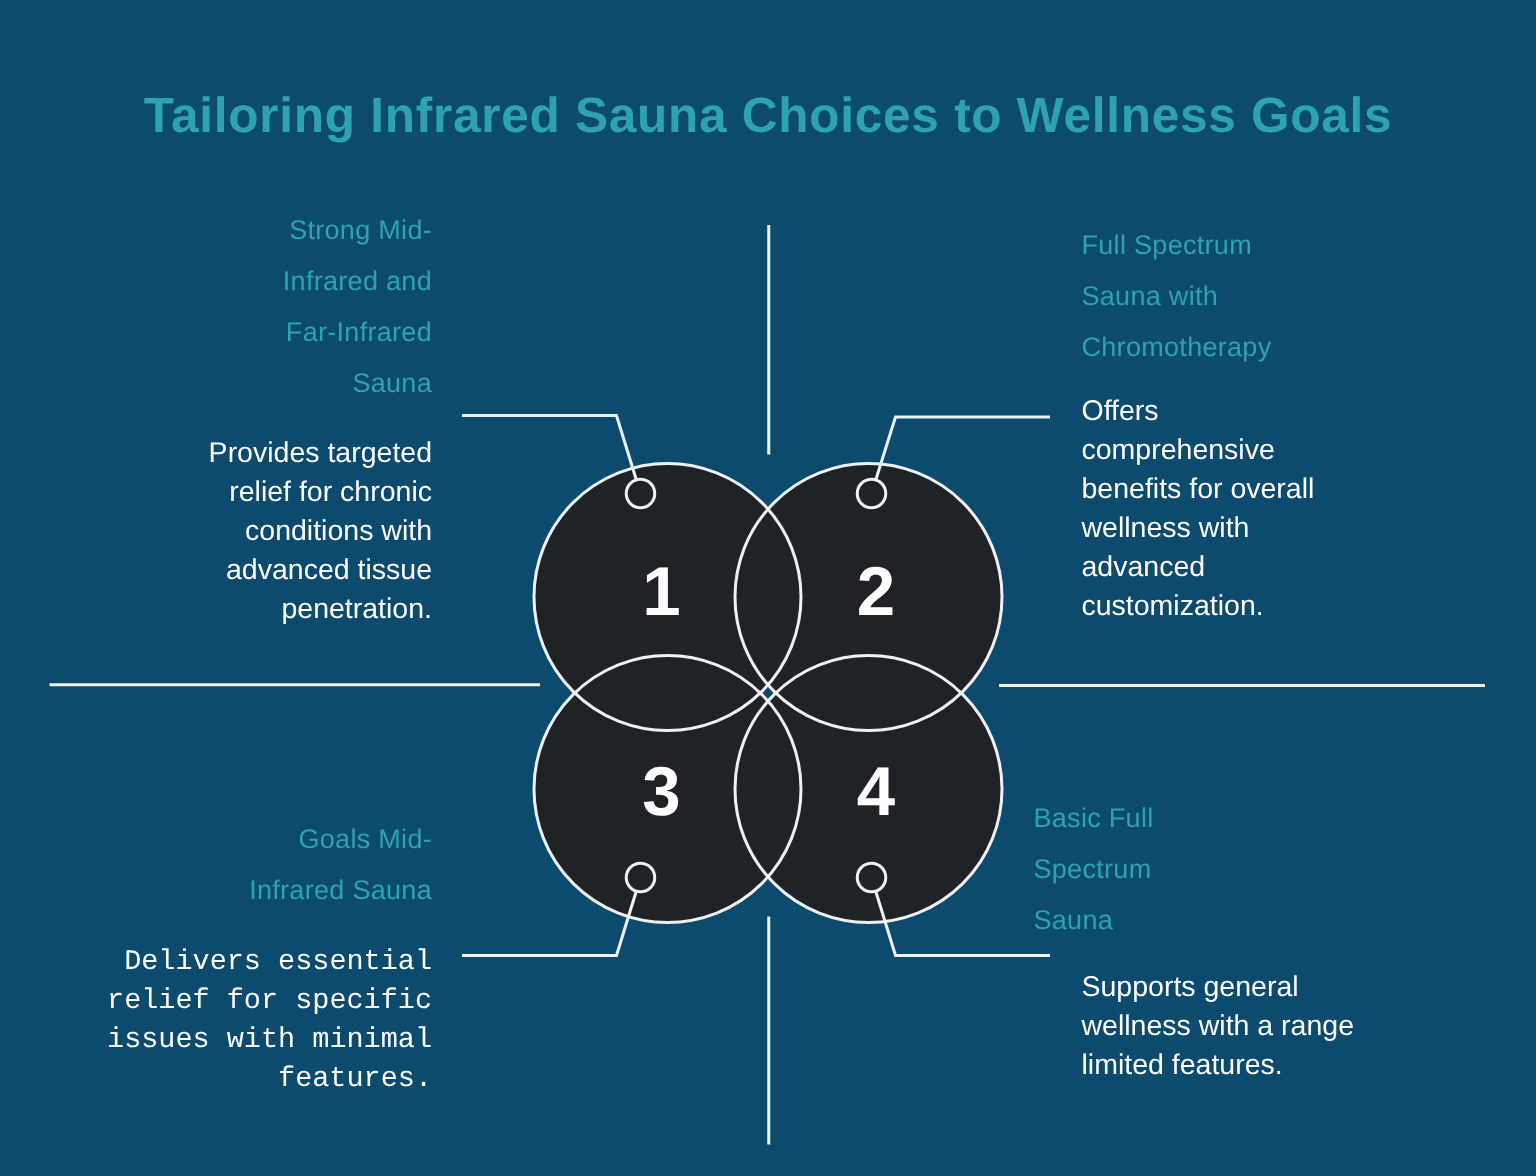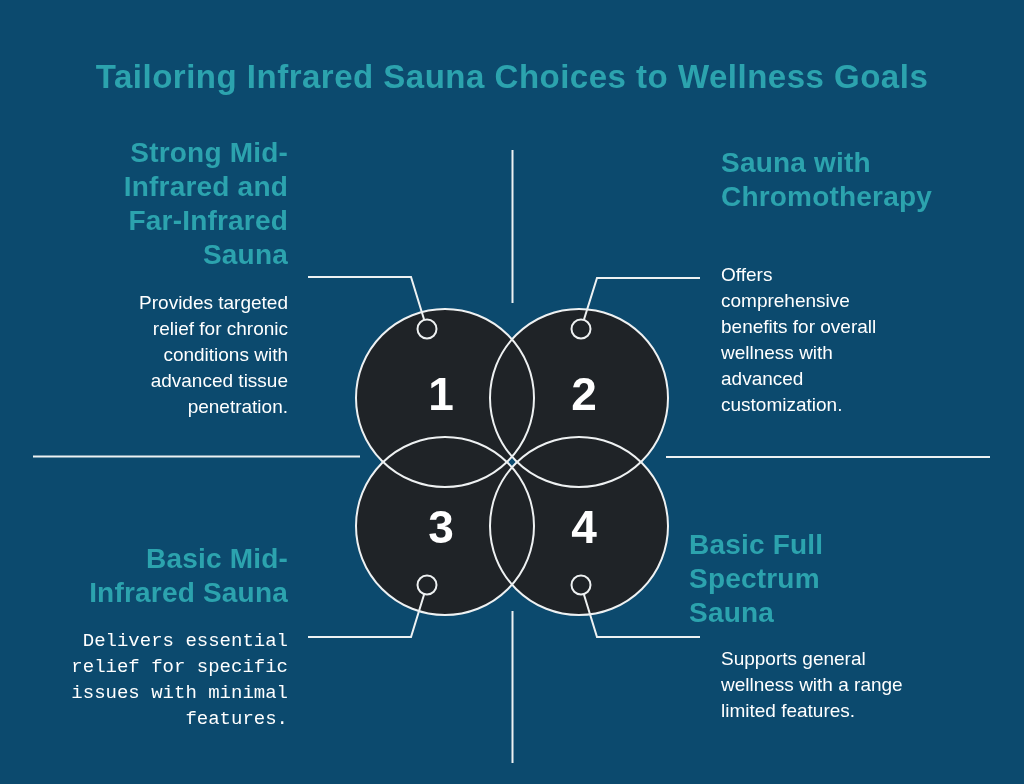--- a/index.html
+++ b/index.html
@@ -27,22 +27,22 @@
     top: 58px;
     text-align: center;
     color: #2ca3ae;
     font-size: 33px;
     font-weight: bold;
     letter-spacing: 0.5px;
   }
   .heading {
     position: absolute;
     color: #2ca3ae;
-    font-size: 28px;
-    font-weight: bold;
+    font-size: 18px;
+    font-weight: normal;
     line-height: 34px;
     letter-spacing: 0.2px;
   }
   .body-text {
     position: absolute;
     color: #ffffff;
     font-size: 19px;
     font-weight: 500;
     line-height: 26px;
   }
@@ -113,34 +113,35 @@
   </div>
   <div class="body-text q1-body align-right">
     <div>Provides targeted</div>
     <div>relief for chronic</div>
     <div>conditions with</div>
     <div>advanced tissue</div>
     <div>penetration.</div>
   </div>
 
   <div class="heading q2-heading align-left">
+    <div>Full Spectrum</div>
     <div>Sauna with</div>
     <div>Chromotherapy</div>
   </div>
   <div class="body-text q2-body align-left">
     <div>Offers</div>
     <div>comprehensive</div>
     <div>benefits for overall</div>
     <div>wellness with</div>
     <div>advanced</div>
     <div>customization.</div>
   </div>
 
   <div class="heading q3-heading align-right">
-    <div>Basic Mid-</div>
+    <div>Goals Mid-</div>
     <div>Infrared Sauna</div>
   </div>
   <div class="body-text q3-body align-right">
     <div>Delivers essential</div>
     <div>relief for specific</div>
     <div>issues with minimal</div>
     <div>features.</div>
   </div>
 
   <div class="heading q4-heading align-left">

